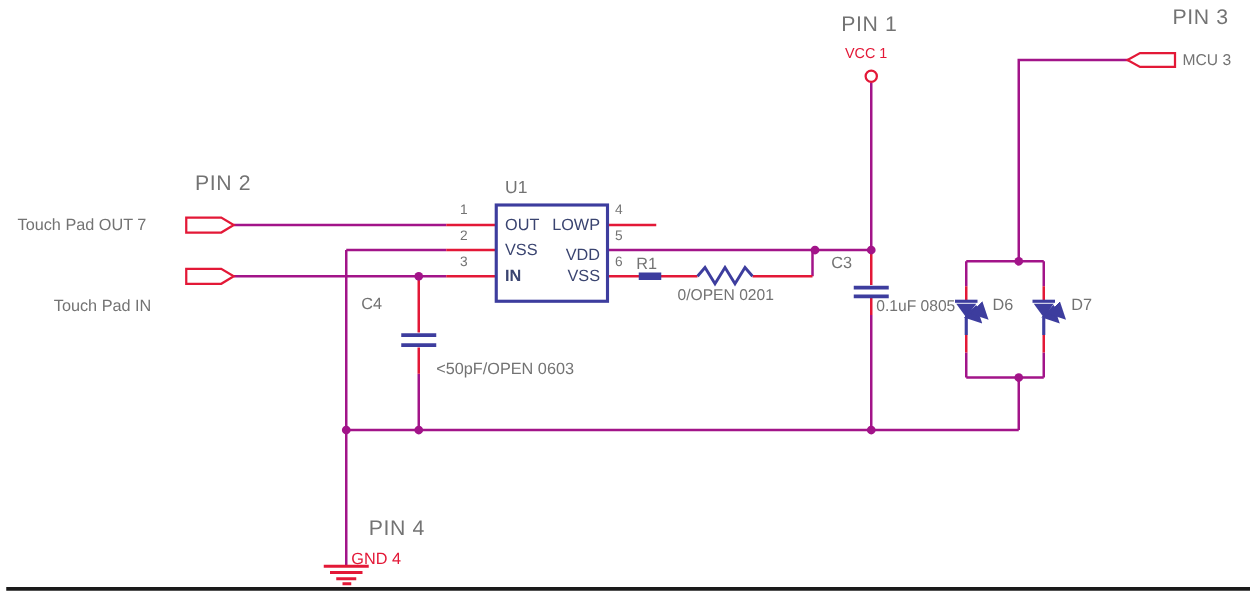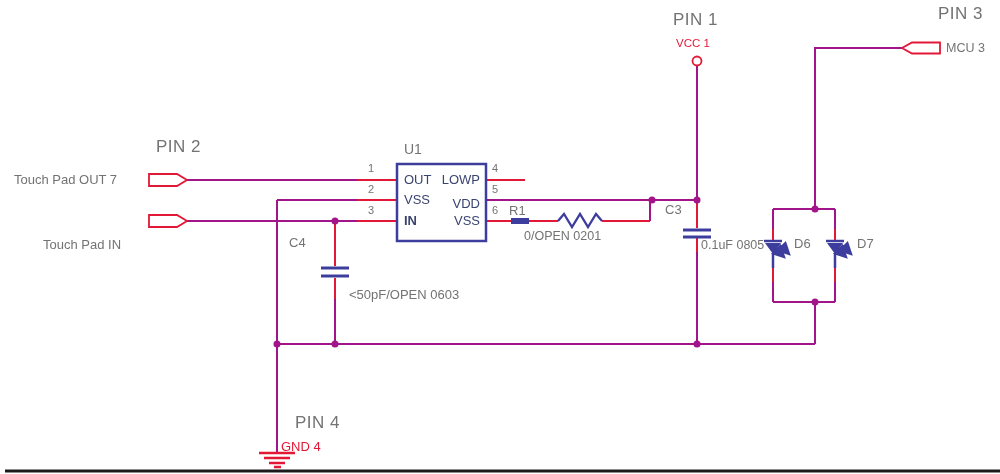--- a/index.html
+++ b/index.html
@@ -145,21 +145,21 @@
   <span class="t pinname rightpin" style="left:416px;top:214px;">VSS</span>
 
   <span class="t pinnum" style="left:368px;top:162px;">1</span>
   <span class="t pinnum" style="left:368px;top:183px;">2</span>
   <span class="t pinnum" style="left:368px;top:204px;">3</span>
   <span class="t pinnum" style="left:492px;top:162px;">4</span>
   <span class="t pinnum" style="left:492px;top:183px;">5</span>
   <span class="t pinnum" style="left:492px;top:204px;">6</span>
 
   <span class="t ref" style="left:509px;top:204px;">R1</span>
-  <span class="t val" style="left:524px;top:230px;">0/OPEN 0201</span>
+  <span class="t val" style="left:542px;top:230px;">0/OPEN 0201</span>
   <span class="t ref" style="left:665px;top:203px;">C3</span>
   <span class="t val" style="left:701px;top:239px;">0.1uF 0805</span>
   <span class="t ref" style="left:289px;top:236px;">C4</span>
   <span class="t val" style="left:349px;top:288px;font-size:13px;">&lt;50pF/OPEN 0603</span>
   <span class="t ref" style="left:794px;top:237px;">D6</span>
   <span class="t ref" style="left:857px;top:237px;">D7</span>
 
 </div>
 
 </body></html>

